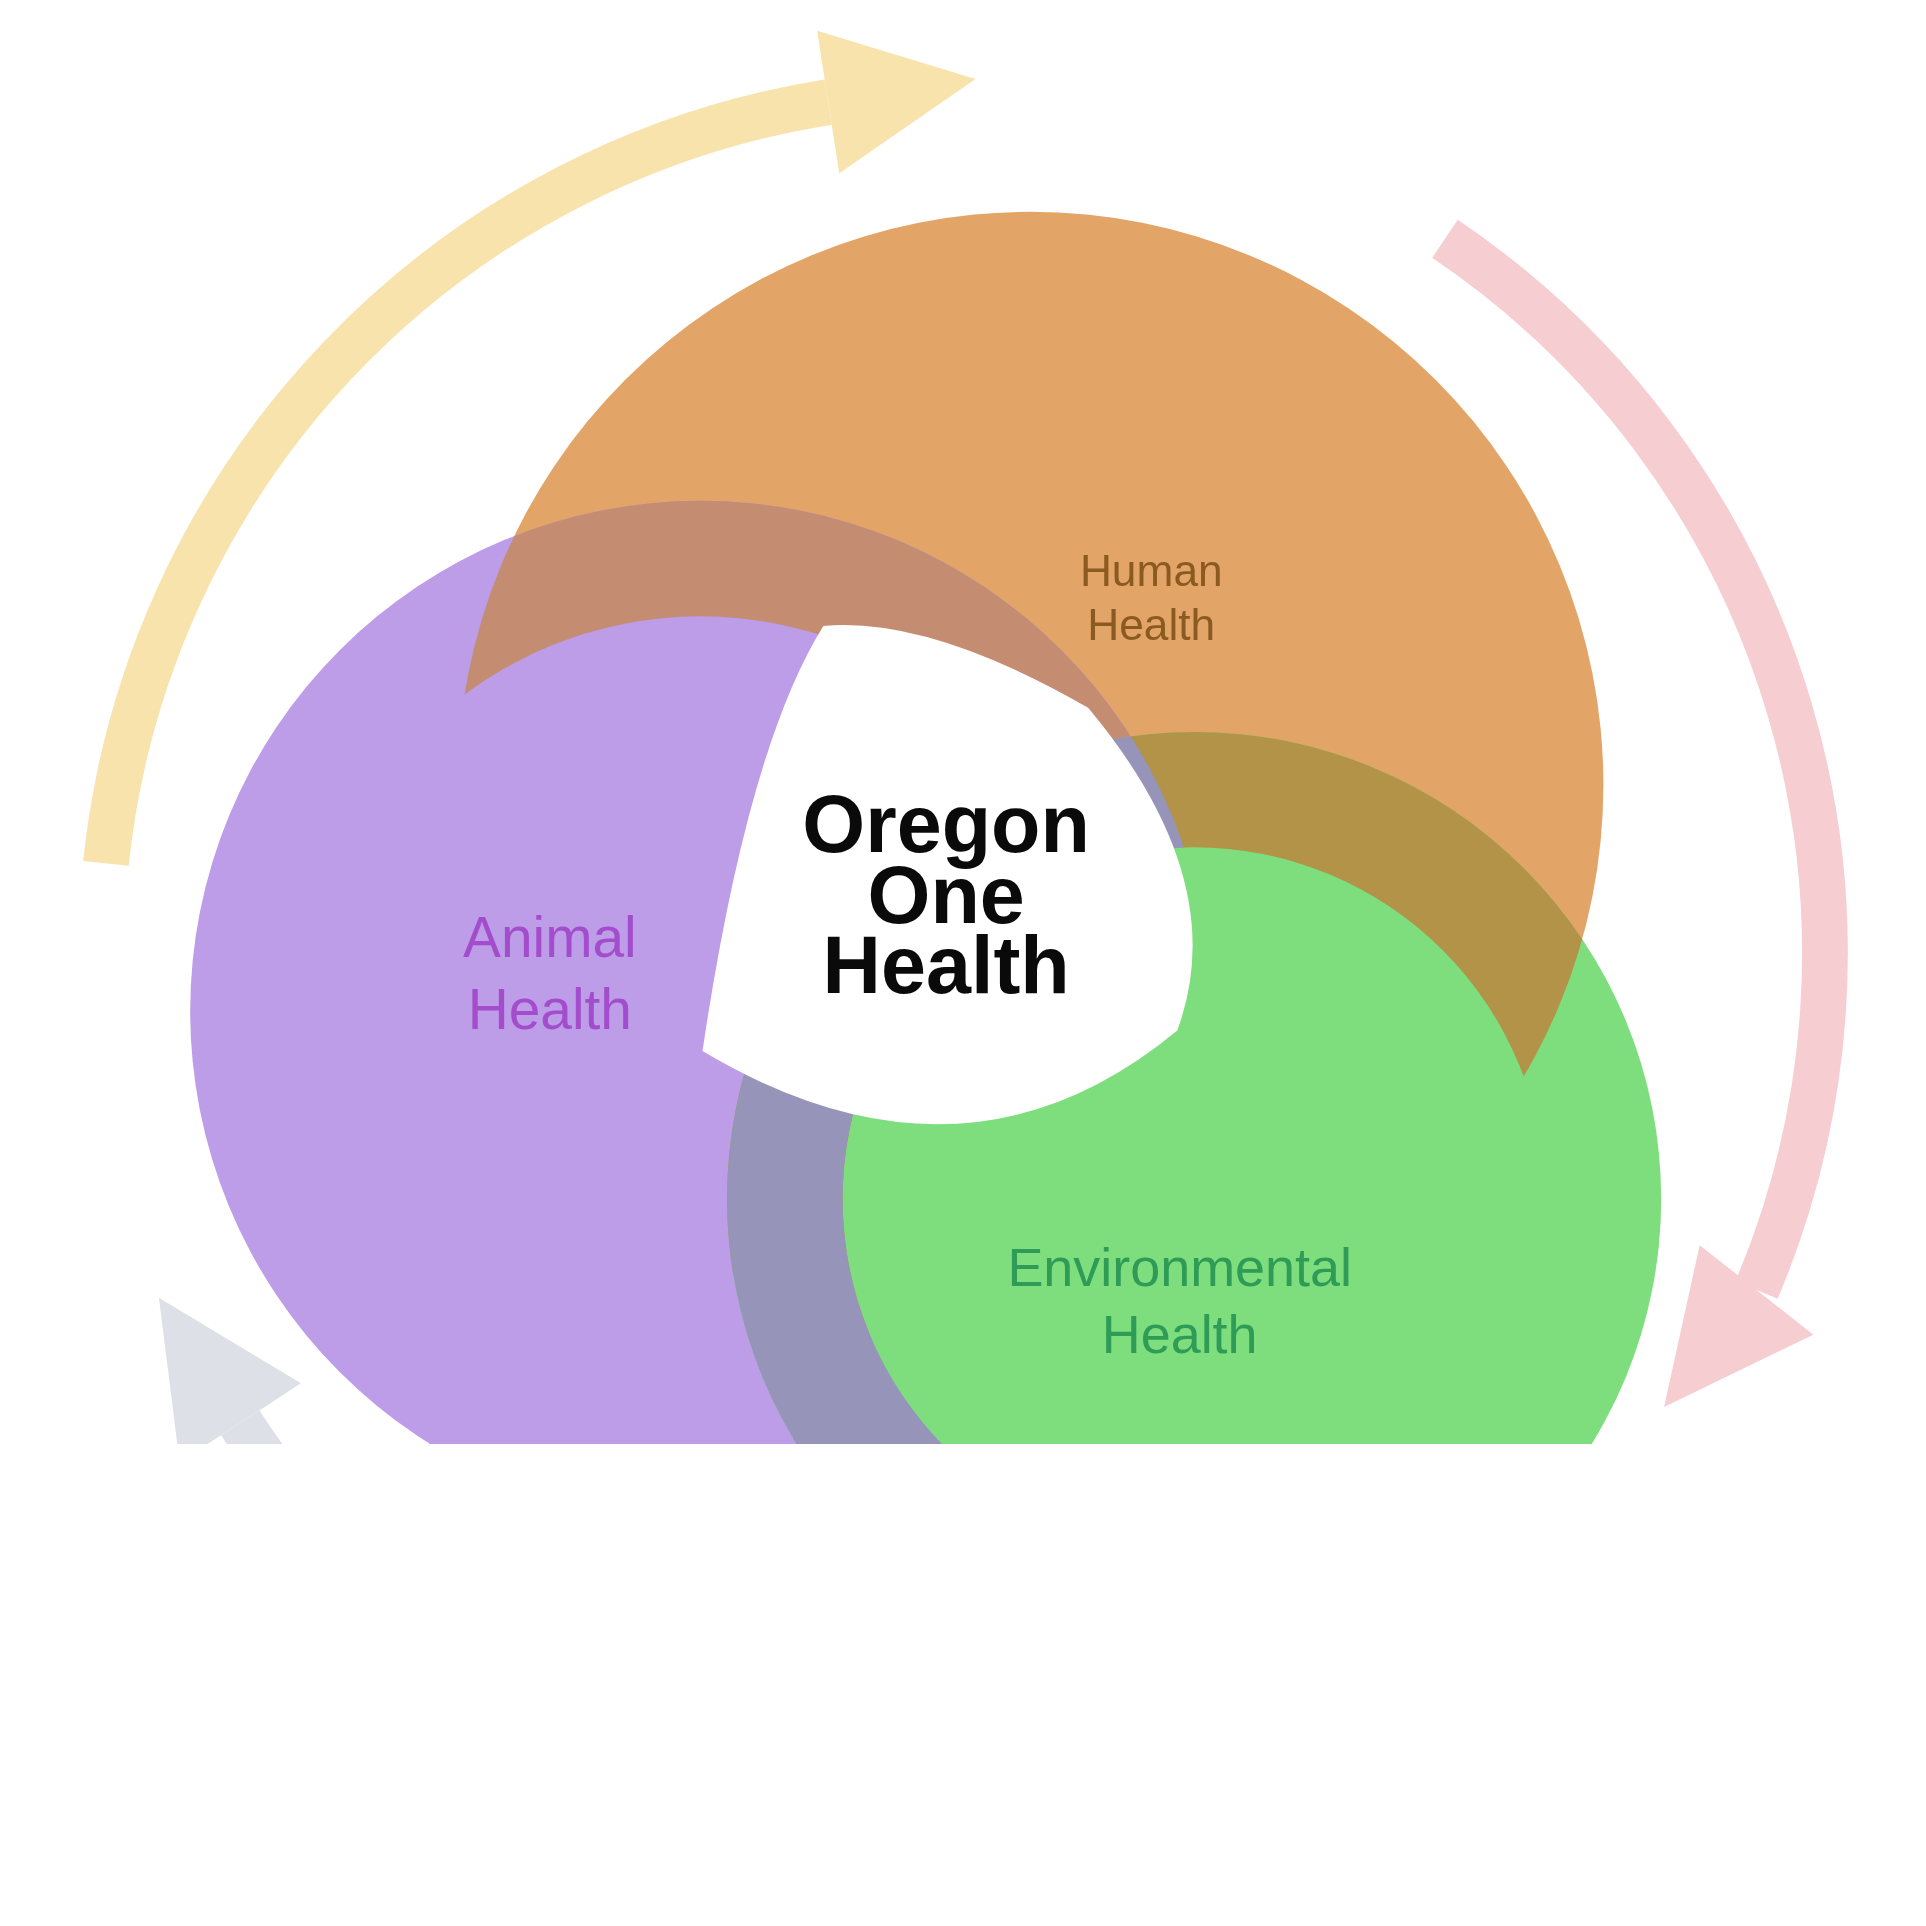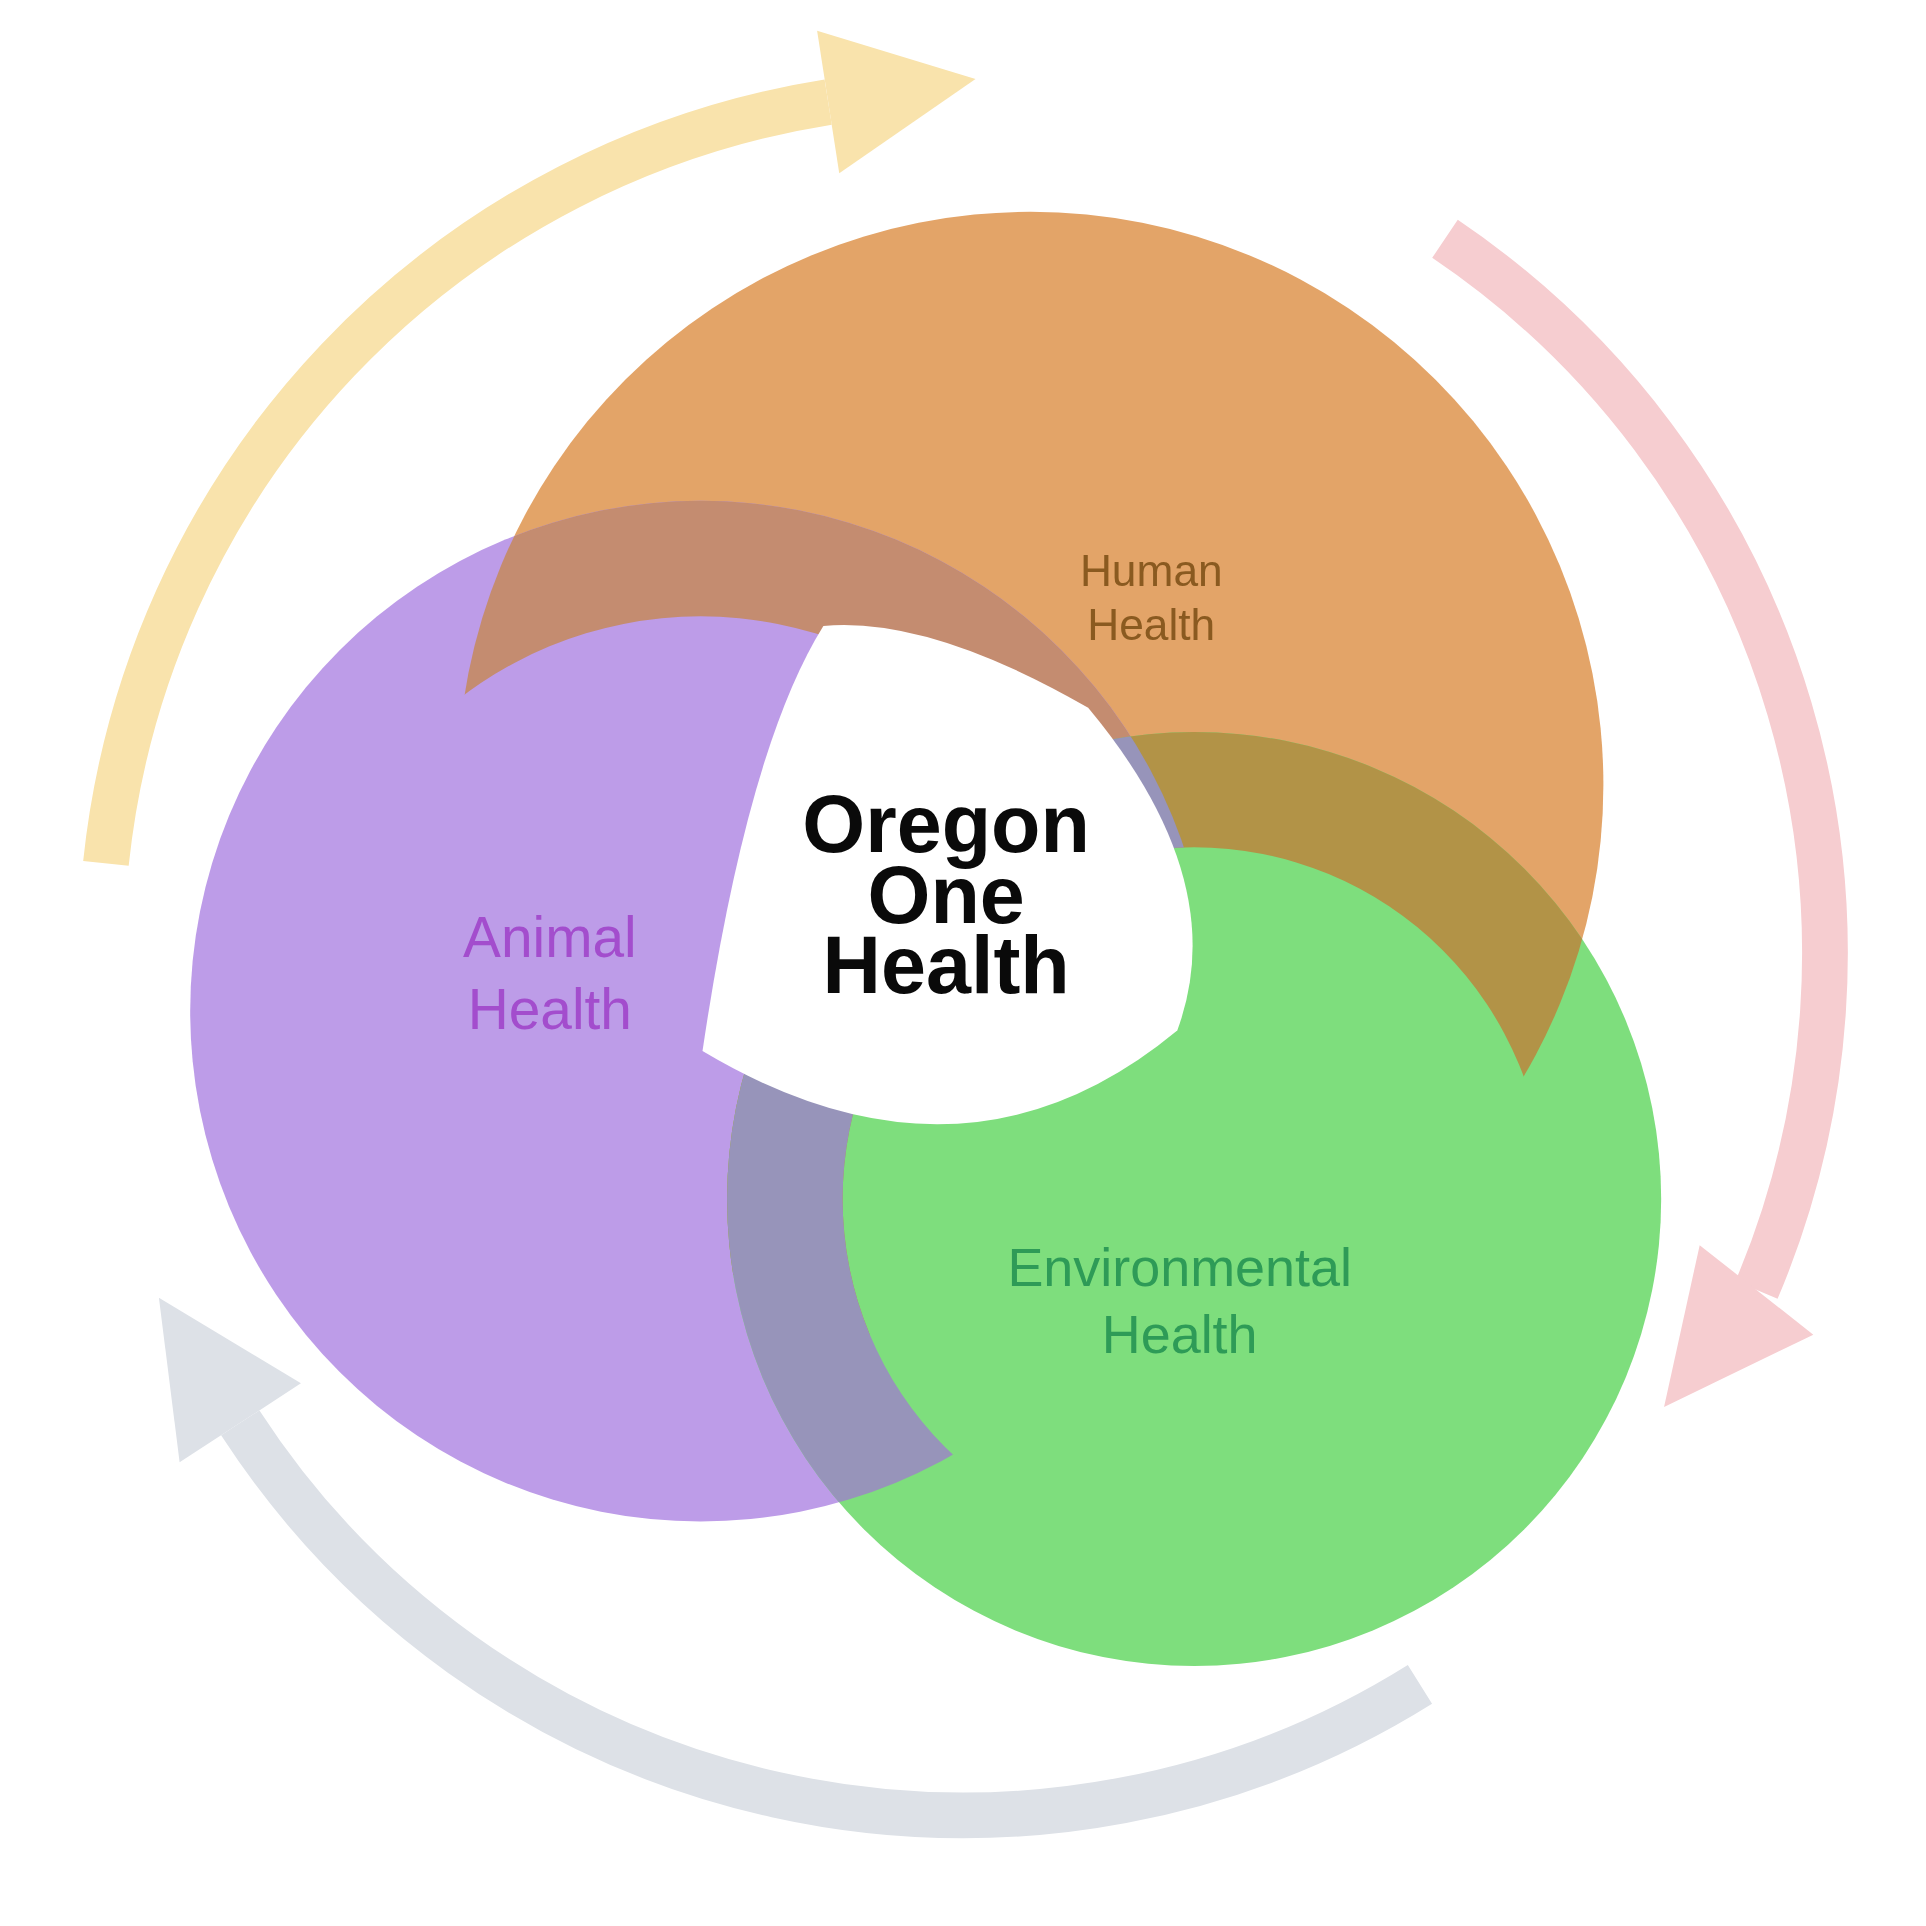--- a/index.html
+++ b/index.html
@@ -1,17 +1,17 @@
 <!DOCTYPE html>
 <html style="font-size:7.7px"><head>
 <meta charset="utf-8">
 <style>
   html,body{margin:0;padding:0;background:#ffffff;}
   body{width:1926px;height:1926px;font-family:"Liberation Sans","DejaVu Sans",sans-serif;}
-  .stage{position:relative;width:1926px;height:1926px;overflow:hidden;background:#ffffff;}
+  .stage{position:relative;width:1926px;height:1444px;overflow:hidden;background:#ffffff;}
   svg{position:absolute;left:0;top:0;}
   text{font-family:"Liberation Sans","DejaVu Sans",sans-serif;}
   .circle-label{font-weight:400;}
   .center-title{font-weight:700;}
 </style>
 </head>
 <body>
 
 <div class="stage">
   <svg width="1926" height="1926" viewBox="0 0 4000 4000">

